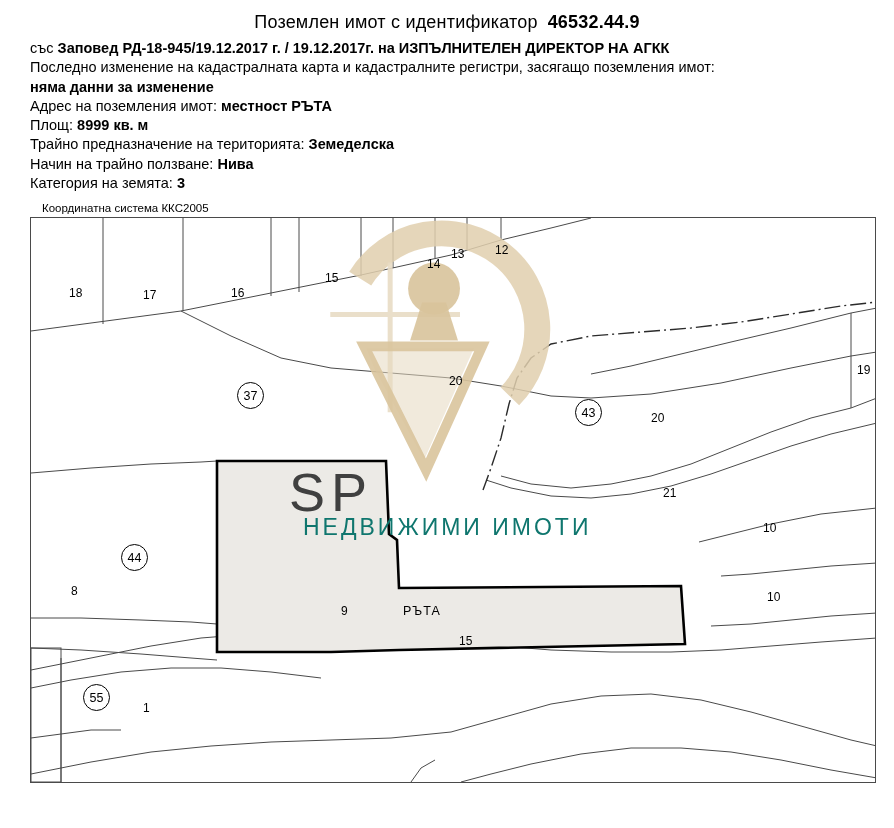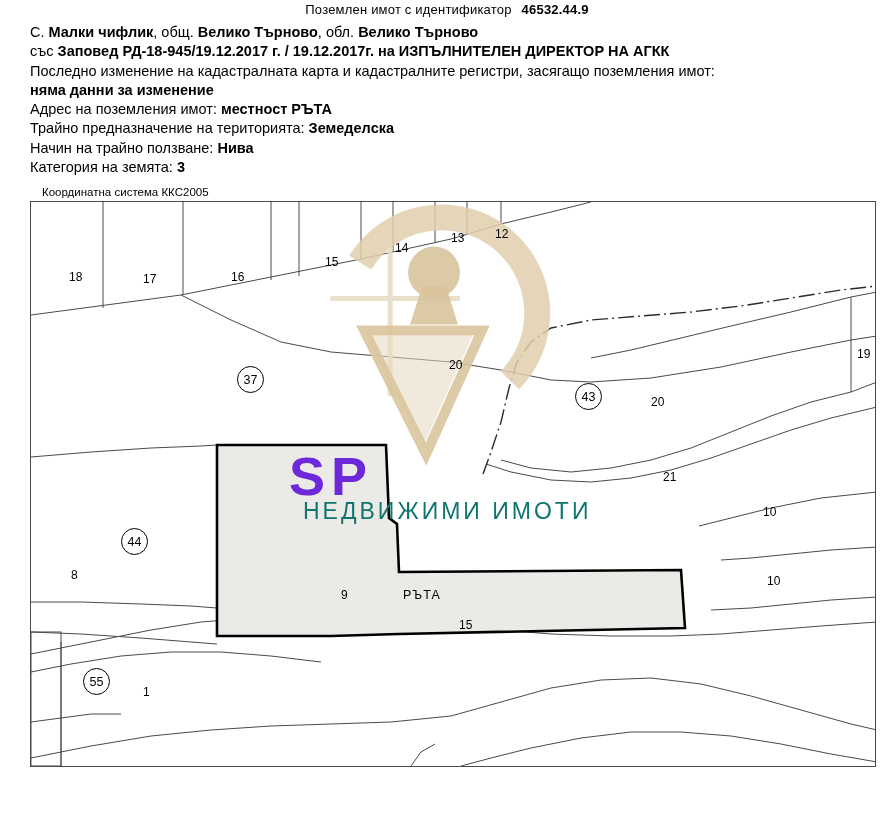--- a/index.html
+++ b/index.html
@@ -8,22 +8,22 @@
     width: 894px;
     height: 828px;
     background: #ffffff;
     font-family: "Liberation Sans", sans-serif;
     color: #000000;
     position: relative;
     overflow: hidden;
   }
   .header-title {
     text-align: center;
-    font-size: 13px;
-    padding-top: 2px;
+    font-size: 18px;
+    padding-top: 12px;
     letter-spacing: 0.2px;
   }
   .header-title .id-num { font-weight: bold; margin-left: 10px; }
   .info-block {
     padding: 6px 0 0 30px;
     font-size: 14.5px;
     line-height: 1.33;
   }
   .info-row { white-space: nowrap; }
   .b { font-weight: bold; }
@@ -53,23 +53,23 @@
     font-size: 23px;
     letter-spacing: 3px;
     color: #0f766e;
     font-family: "Liberation Sans", sans-serif;
   }
   .wm-sp {
     position: absolute;
     left: 258px;
     top: 243px;
     font-size: 54px;
-    font-weight: bold;
+    font-weight: normal;
     letter-spacing: 6px;
-    color: #6d28d9;
+    color: #404040;
   }
   .plot-num {
     position: absolute;
     font-size: 12px;
   }
   .circle-num {
     position: absolute;
     width: 27px; height: 27px;
     border: 1.4px solid #000;
     border-radius: 50%;
@@ -86,25 +86,25 @@
   }
 </style>
 </head>
 <body>
 
 <div class="header-title">
   <span>Поземлен имот с  идентификатор</span><span class="id-num">46532.44.9</span>
 </div>
 
 <div class="info-block" id="info-block">
-    <div class="info-row"><span>С. </span><span class="b">Малки чифлик</span><span>, общ. </span><span class="b">Велико Търново</span><span>, обл. </span><span class="b">Велико Търново</span></div>
     <div class="info-row"><span>със </span><span class="b">Заповед РД-18-945/19.12.2017 г. / 19.12.2017г. на ИЗПЪЛНИТЕЛЕН ДИРЕКТОР НА АГКК</span></div>
     <div class="info-row"><span>Последно изменение на кадастралната карта и кадастралните регистри, засягащо поземления имот:</span></div>
     <div class="info-row"><span class="b">няма данни за изменение</span></div>
     <div class="info-row"><span>Адрес на поземления имот: </span><span class="b">местност РЪТА</span></div>
+    <div class="info-row"><span>Площ: </span><span class="b">8999 кв. м</span></div>
     <div class="info-row"><span>Трайно предназначение на територията: </span><span class="b">Земеделска</span></div>
     <div class="info-row"><span>Начин на трайно ползване: </span><span class="b">Нива</span></div>
     <div class="info-row"><span>Категория на земята: </span><span class="b">3</span></div>
   </div>
 
 <div class="coord-label">Координатна система ККС2005</div>
 
 <div class="map-wrap">
 
   <svg class="map-svg" width="846" height="564" viewBox="0 0 846 564">
@@ -170,21 +170,21 @@
   <div class="wm-sp">SP</div>
   <div class="wm-text">НЕДВИЖИМИ ИМОТИ</div>
 
   <div class="ruta-label" style="left:372px; top:386px;">РЪТА</div>
 
   <div id="plot-numbers">
       <div class="plot-num" style="left: 38px; top: 68px;">18</div>
       <div class="plot-num" style="left: 112px; top: 70px;">17</div>
       <div class="plot-num" style="left: 200px; top: 68px;">16</div>
       <div class="plot-num" style="left: 294px; top: 53px;">15</div>
-      <div class="plot-num" style="left: 364px; top: 39px;">14</div>
+      <div class="plot-num" style="left: 396px; top: 39px;">14</div>
       <div class="plot-num" style="left: 420px; top: 29px;">13</div>
       <div class="plot-num" style="left: 464px; top: 25px; text-align: right;">12</div>
       <div class="plot-num" style="left: 418px; top: 156px;">20</div>
       <div class="plot-num" style="left: 620px; top: 193px;">20</div>
       <div class="plot-num" style="left: 826px; top: 145px;">19</div>
       <div class="plot-num" style="left: 632px; top: 268px;">21</div>
       <div class="plot-num" style="left: 732px; top: 303px;">10</div>
       <div class="plot-num" style="left: 736px; top: 372px;">10</div>
       <div class="plot-num" style="left: 310px; top: 386px;">9</div>
       <div class="plot-num" style="left: 428px; top: 416px;">15</div>

